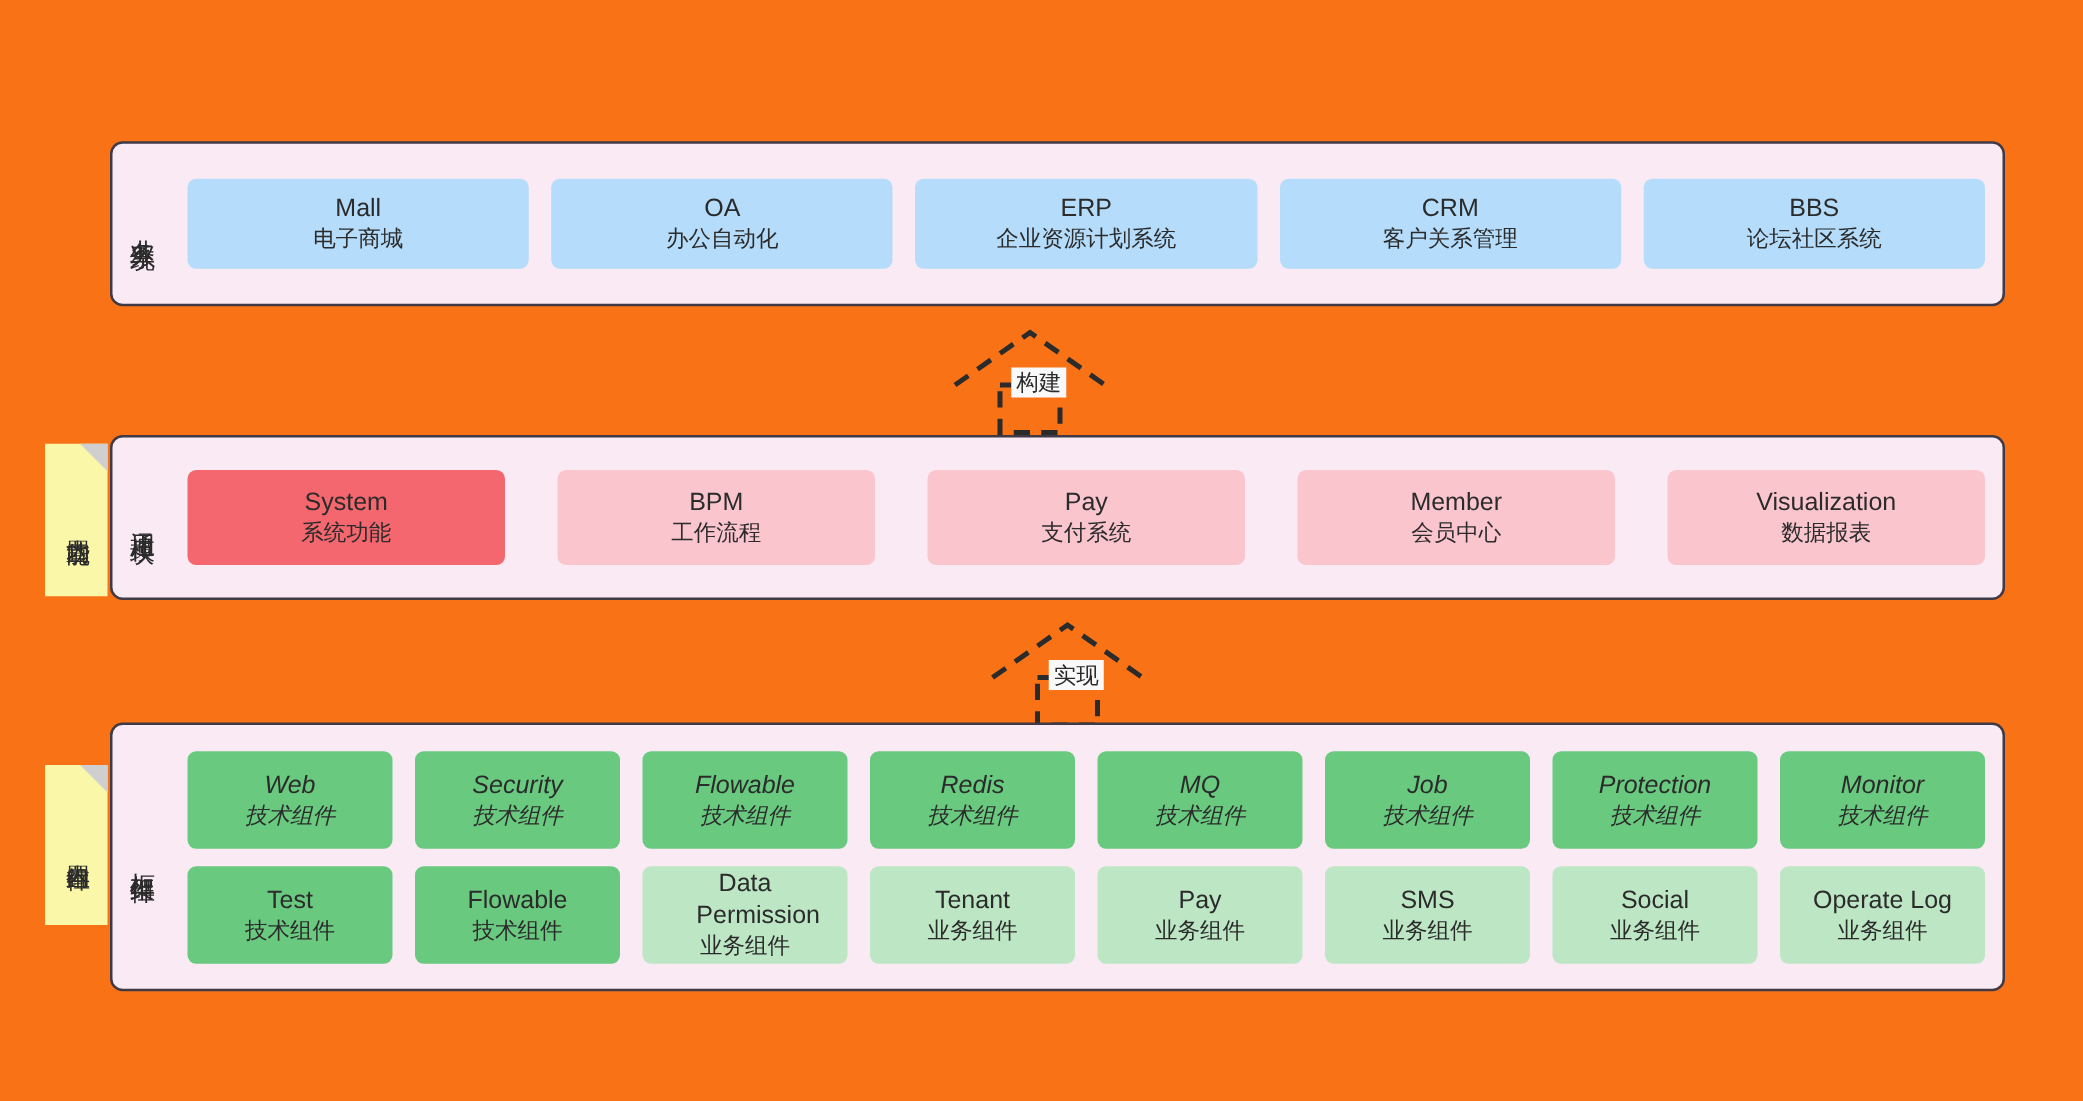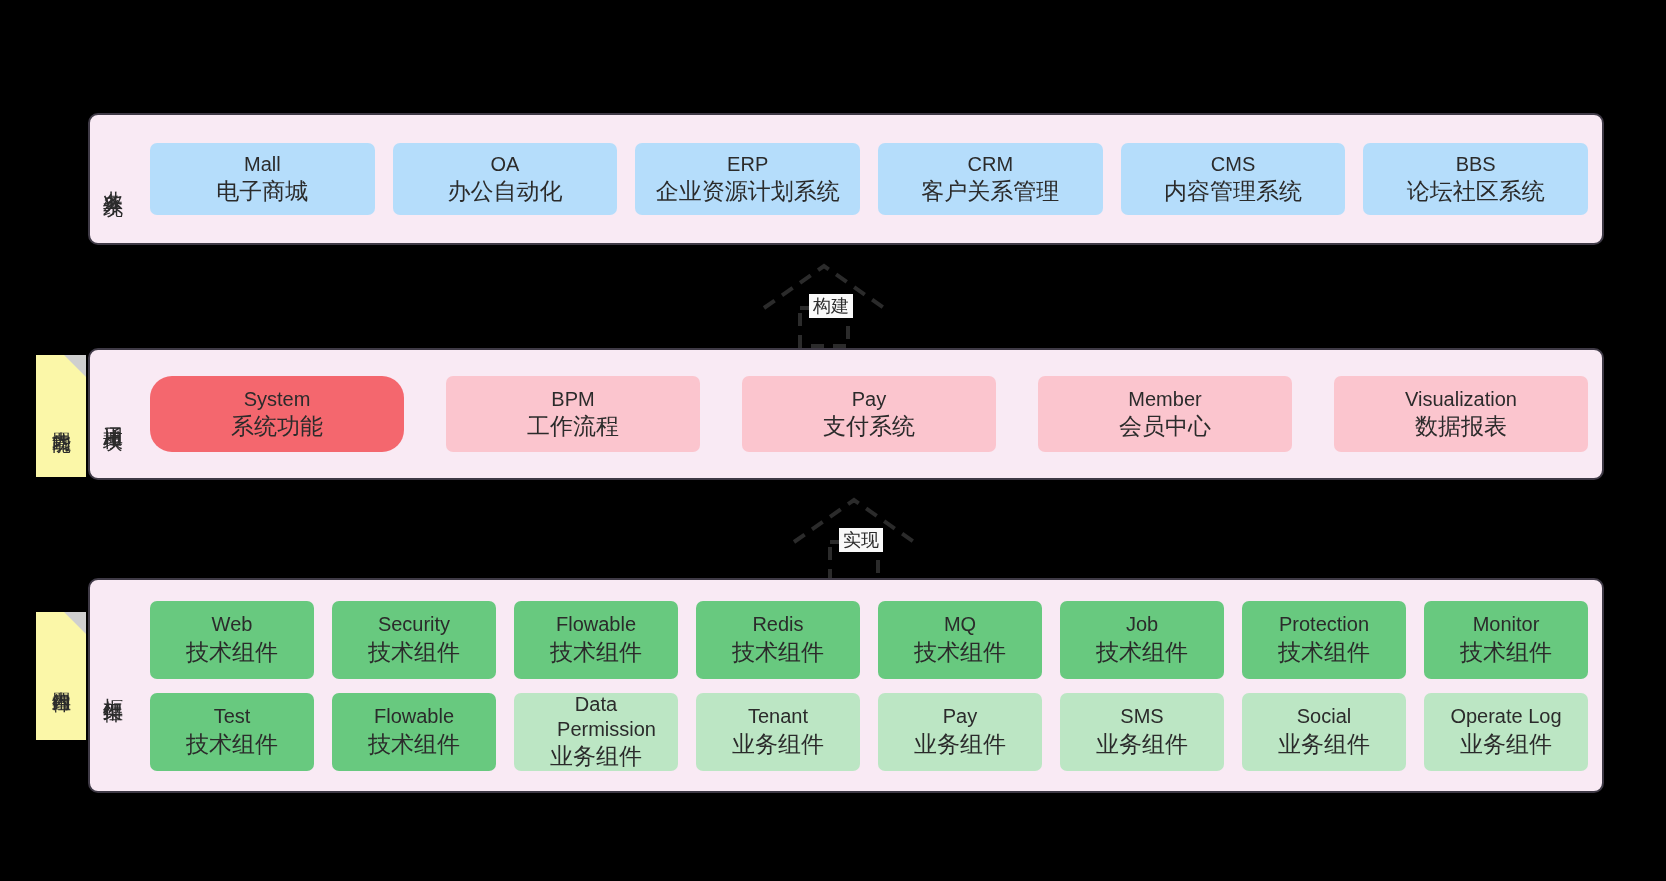--- a/index.html
+++ b/index.html
@@ -7,21 +7,21 @@
     width: 1666px;
     height: 881px;
     background: #f9f9f9;
     font-family: "Liberation Sans", "DejaVu Sans", sans-serif;
     overflow: hidden;
   }
   .canvas {
     position: relative;
     width: 1666px;
     height: 881px;
-    background: #000000;
+    background: #f97316;
   }
 
   
   .layer {
     position: absolute;
     background: #f9eaf4;
     border: 2px solid #3f3a46;
     border-radius: 10px;
     display: flex;
     align-items: stretch;
@@ -61,23 +61,23 @@
     display: flex;
     flex-direction: column;
     align-items: center;
     justify-content: center;
     text-align: center;
     color: #2b2b2b;
     line-height: 1.26;
     padding: 6px 4px;
   }
   .card .t1 { font-size: 20px; }
-  .card .t2 { font-size: 23px; }
+  .card .t2 { font-size: 18px; }
   .c-blue       { background: #b5ddfb; }
-  .c-red        { background: #f4676e; border-radius: 22px; }
+  .c-red        { background: #f4676e; }
   .c-pink       { background: #fbc5ce; margin-left: 24px; }
   .c-green      { background: #68c97f; }
   .c-lightgreen { background: #bce6c4; }
 
   
   .note {
     position: absolute;
     background: #fbf7a8;
     color: #2b2b2b;
     font-size: 19px;
@@ -130,24 +130,20 @@
           <div class="t1">OA</div>
           <div class="t2">办公自动化</div>
         </div>
         <div class="card c-blue">
           <div class="t1">ERP</div>
           <div class="t2">企业资源计划系统</div>
         </div>
         <div class="card c-blue">
           <div class="t1">CRM</div>
           <div class="t2">客户关系管理</div>
-        </div>
-        <div class="card c-blue">
-          <div class="t1">CMS</div>
-          <div class="t2">内容管理系统</div>
         </div>
         <div class="card c-blue">
           <div class="t1">BBS</div>
           <div class="t2">论坛社区系统</div>
         </div>
       </div>
     </div>
   </div>
 
   <div class="arrow" style="left:756px; top:258px; width:150px; height:90px;">
@@ -201,64 +197,64 @@
 
   <div class="note" style="left:36px; top:612px; width:50px; height:128px;">
     <div class="fold"></div>
     <span>内置组件</span>
   </div>
 
   <div class="layer" style="left:88px; top:578px; width:1516px; height:215px;">
     <div class="layer-title">框架组件</div>
     <div class="layer-body" style="gap:14px;">
 
+      <div class="row" style="height:78px;font-style:italic;">
+        <div class="card c-green">
+          <div class="t1">Web</div>
+          <div class="t2">技术组件</div>
+        </div>
+        <div class="card c-green">
+          <div class="t1">Security</div>
+          <div class="t2">技术组件</div>
+        </div>
+        <div class="card c-green">
+          <div class="t1">Flowable</div>
+          <div class="t2">技术组件</div>
+        </div>
+        <div class="card c-green">
+          <div class="t1">Redis</div>
+          <div class="t2">技术组件</div>
+        </div>
+        <div class="card c-green">
+          <div class="t1">MQ</div>
+          <div class="t2">技术组件</div>
+        </div>
+        <div class="card c-green">
+          <div class="t1">Job</div>
+          <div class="t2">技术组件</div>
+        </div>
+        <div class="card c-green">
+          <div class="t1">Protection</div>
+          <div class="t2">技术组件</div>
+        </div>
+        <div class="card c-green">
+          <div class="t1">Monitor</div>
+          <div class="t2">技术组件</div>
+        </div>
+      </div>
+
       <div class="row" style="height:78px;">
         <div class="card c-green">
-          <div class="t1">Web</div>
-          <div class="t2">技术组件</div>
-        </div>
-        <div class="card c-green">
-          <div class="t1">Security</div>
+          <div class="t1">Test</div>
           <div class="t2">技术组件</div>
         </div>
         <div class="card c-green">
           <div class="t1">Flowable</div>
           <div class="t2">技术组件</div>
         </div>
-        <div class="card c-green">
-          <div class="t1">Redis</div>
-          <div class="t2">技术组件</div>
-        </div>
-        <div class="card c-green">
-          <div class="t1">MQ</div>
-          <div class="t2">技术组件</div>
-        </div>
-        <div class="card c-green">
-          <div class="t1">Job</div>
-          <div class="t2">技术组件</div>
-        </div>
-        <div class="card c-green">
-          <div class="t1">Protection</div>
-          <div class="t2">技术组件</div>
-        </div>
-        <div class="card c-green">
-          <div class="t1">Monitor</div>
-          <div class="t2">技术组件</div>
-        </div>
-      </div>
-
-      <div class="row" style="height:78px;">
-        <div class="card c-green">
-          <div class="t1">Test</div>
-          <div class="t2">技术组件</div>
-        </div>
-        <div class="card c-green">
-          <div class="t1">Flowable</div>
-          <div class="t2">技术组件</div>
-        </div>
         <div class="card c-lightgreen">
           <div class="t1" style="max-width:7ch;">Data Permission</div>
           <div class="t2">业务组件</div>
         </div>
         <div class="card c-lightgreen">
           <div class="t1">Tenant</div>
           <div class="t2">业务组件</div>
         </div>
         <div class="card c-lightgreen">
           <div class="t1">Pay</div>

